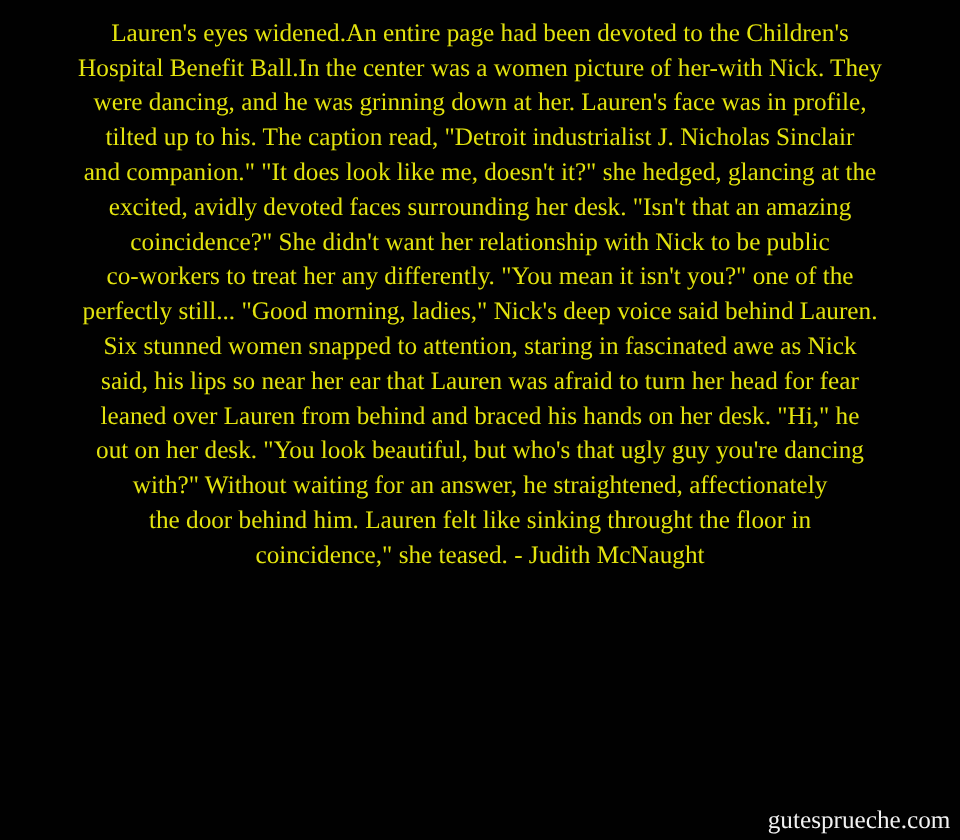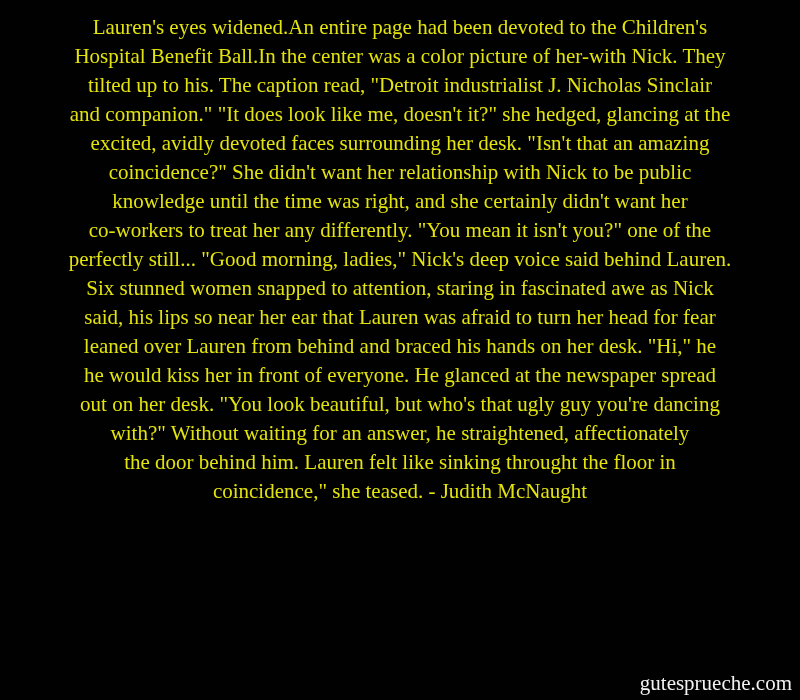--- a/index.html
+++ b/index.html
@@ -40,31 +40,30 @@
     line-height: 26px;
     font-family: "Liberation Serif", serif;
   }
 </style>
 </head>
 <body>
 
 <div class="page">
   <div class="quote">
       <div class="quote-line">Lauren's eyes widened.An entire page had been devoted to the Children's</div>
-      <div class="quote-line">Hospital Benefit Ball.In the center was a color picture of her-with Nick. They</div>
+      <div class="quote-line">Hospital Benefit Ball.In the center was a women picture of her-with Nick. They</div>
+      <div class="quote-line">were dancing, and he was grinning down at her. Lauren's face was in profile,</div>
       <div class="quote-line">tilted up to his. The caption read, "Detroit industrialist J. Nicholas Sinclair</div>
       <div class="quote-line">and companion." "It does look like me, doesn't it?" she hedged, glancing at the</div>
       <div class="quote-line">excited, avidly devoted faces surrounding her desk. "Isn't that an amazing</div>
       <div class="quote-line">coincidence?" She didn't want her relationship with Nick to be public</div>
-      <div class="quote-line">knowledge until the time was right, and she certainly didn't want her</div>
       <div class="quote-line">co-workers to treat her any differently. "You mean it isn't you?" one of the</div>
       <div class="quote-line">perfectly still... "Good morning, ladies," Nick's deep voice said behind Lauren.</div>
       <div class="quote-line">Six stunned women snapped to attention, staring in fascinated awe as Nick</div>
       <div class="quote-line">said, his lips so near her ear that Lauren was afraid to turn her head for fear</div>
       <div class="quote-line">leaned over Lauren from behind and braced his hands on her desk. "Hi," he</div>
-      <div class="quote-line">he would kiss her in front of everyone. He glanced at the newspaper spread</div>
       <div class="quote-line">out on her desk. "You look beautiful, but who's that ugly guy you're dancing</div>
       <div class="quote-line">with?" Without waiting for an answer, he straightened, affectionately</div>
       <div class="quote-line">the door behind him. Lauren felt like sinking throught the floor in</div>
       <div class="quote-line">coincidence," she teased. - Judith McNaught</div>
     </div>
   <div class="watermark">gutesprueche.com</div>
 </div>
 
 </body></html>

